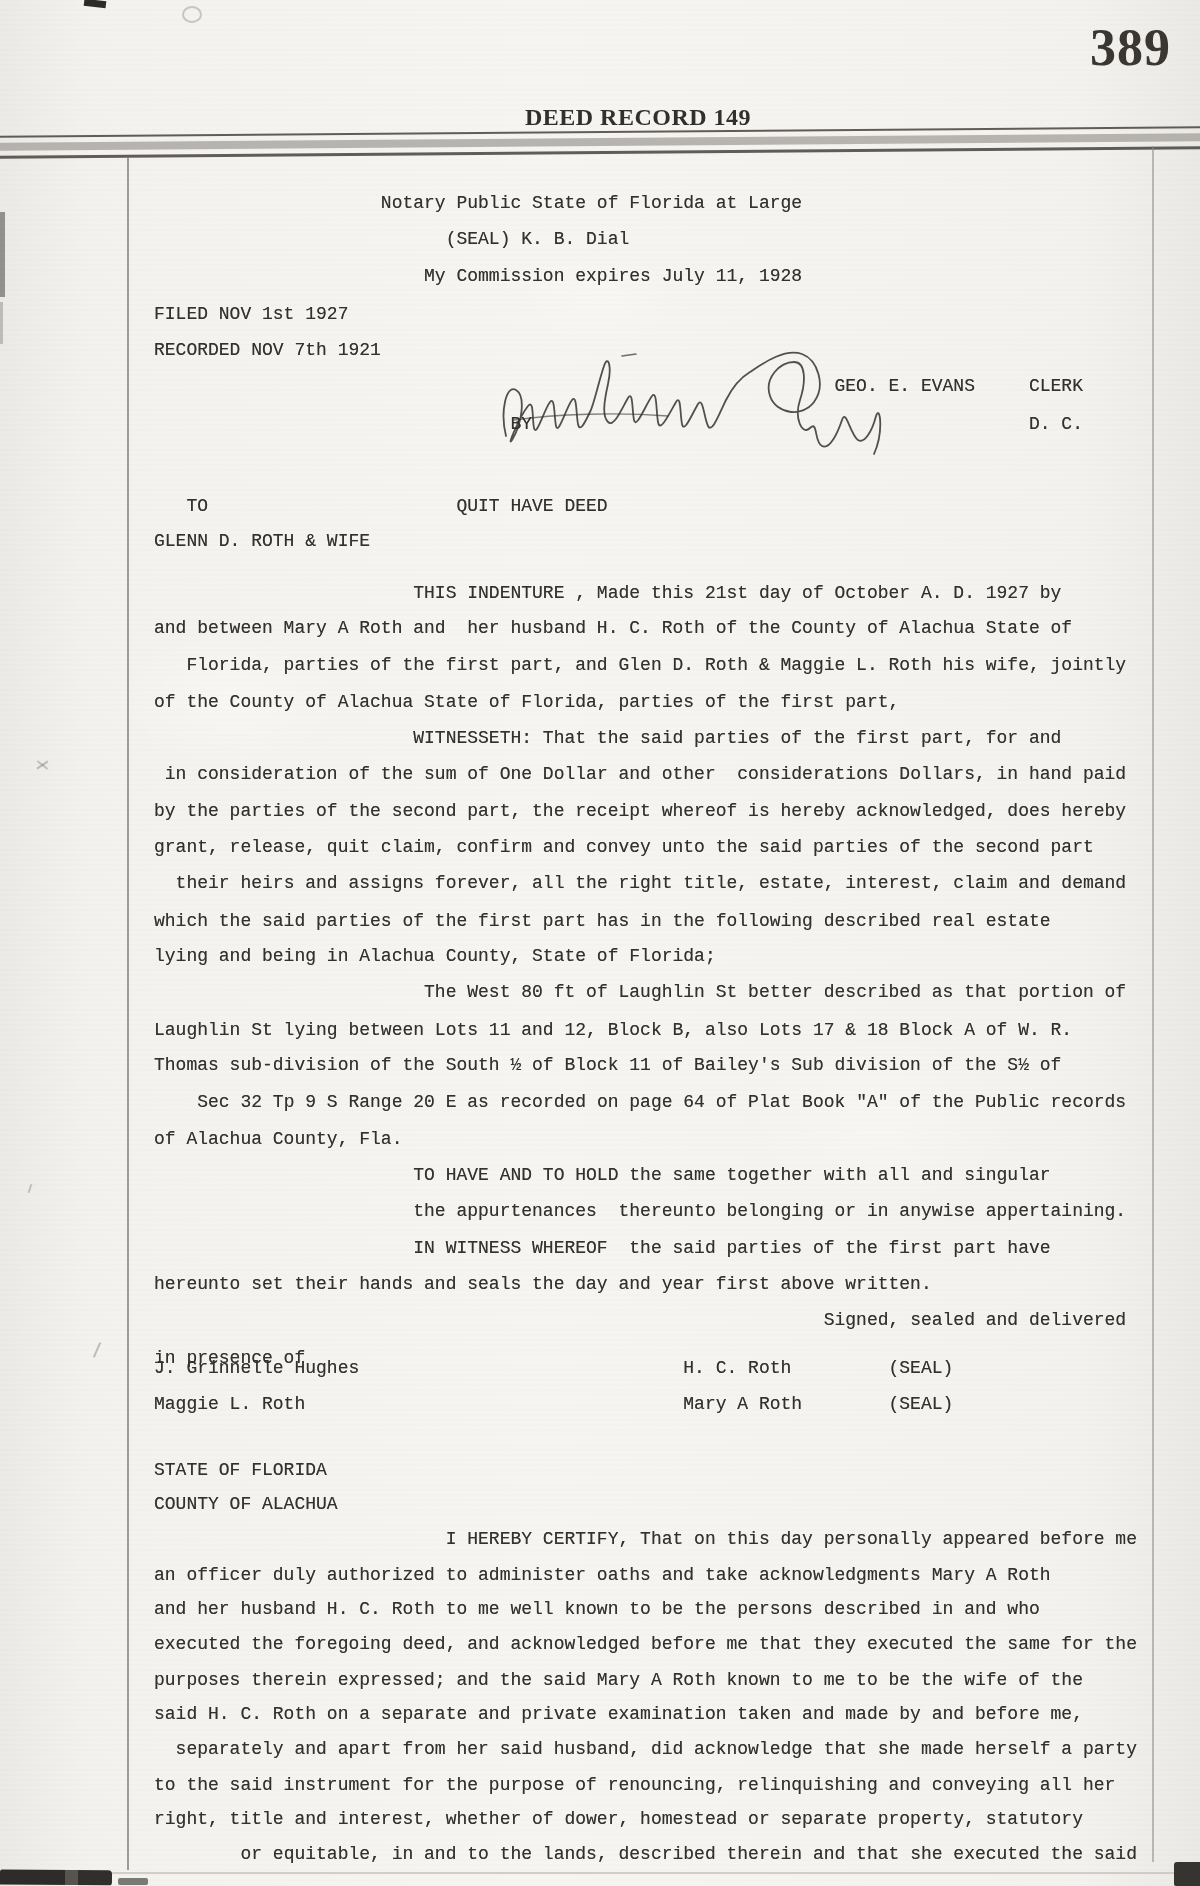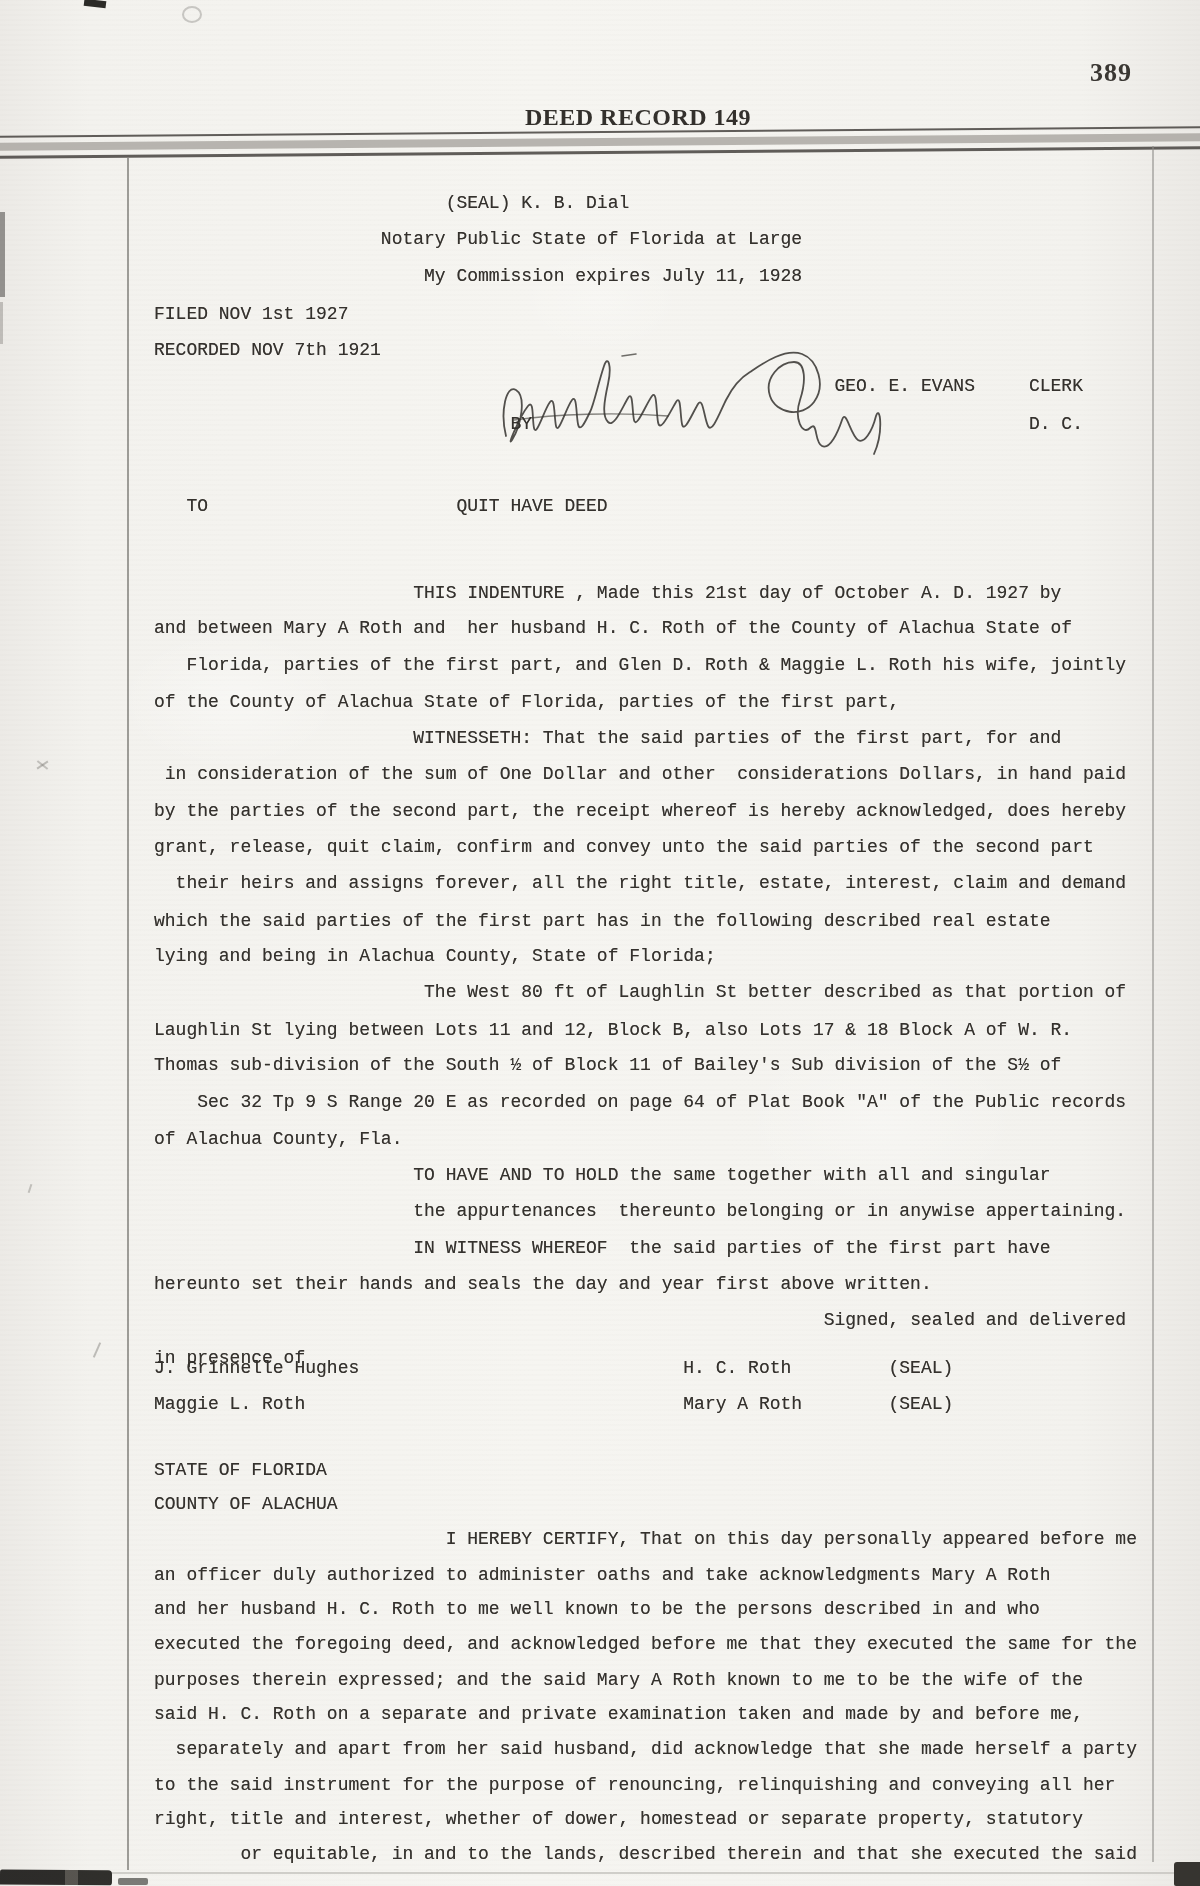--- a/index.html
+++ b/index.html
@@ -12,21 +12,21 @@
       radial-gradient(200px 130px at 880px 1120px, rgba(255,255,255,.28), transparent 70%),
       radial-gradient(120px 80px at 600px 300px, rgba(255,255,255,.22), transparent 70%),
       repeating-linear-gradient(0deg, rgba(110,105,96,.015) 0 2px, transparent 2px 5px),
       linear-gradient(90deg,#eceae6 0,#f3f2ee 90px,#f6f5f1 45%,#f3f2ee 90%,#ebe9e5 100%);
     font-family:"Liberation Mono","DejaVu Sans Mono",monospace;
     color:#34312d;
   }
   .page-number{
     position:absolute;top:18px;left:1090px;
     font-family:"Liberation Serif","DejaVu Serif",serif;
-    font-size:26px;font-weight:600;color:#3a3733;letter-spacing:1px;margin-top:40px;
+    font-size:52px;font-weight:600;color:#3a3733;letter-spacing:1px;
   }
   .book-header{
     position:absolute;top:104px;left:50%;transform:translateX(-50%);margin-left:38px;
     font-family:"Liberation Serif","DejaVu Serif",serif;
     font-size:24px;font-weight:bold;color:#33302c;letter-spacing:.5px;white-space:nowrap;
   }
   .top-rule{position:absolute;left:-12px;right:-12px;top:131px;transform:rotate(-0.45deg);}
   .top-rule .rl1{height:2px;background:#45423e;opacity:.85;}
   .top-rule .rl2{height:8px;margin-top:5px;background:#a7a49f;opacity:.8;}
   .top-rule .rl3{height:2.5px;margin-top:5px;background:#45423e;opacity:.85;}
@@ -71,23 +71,23 @@
 
   <div class="top-rule">
     <div class="rl1"></div>
     <div class="rl2"></div>
     <div class="rl3"></div>
   </div>
 
   <div class="vrule left"></div>
   <div class="vrule right"></div>
 
-  <div class="typed-block notary"><div>                           (SEAL) K. B. Dial</div><div>                     Notary Public State of Florida at Large</div><div>                     My Commission expires July 11, 1928</div></div>
+  <div class="typed-block notary"><div>                     Notary Public State of Florida at Large</div><div>                           (SEAL) K. B. Dial</div><div>                     My Commission expires July 11, 1928</div></div>
   <div class="typed-block filing"><div>FILED NOV 1st 1927</div><div>RECORDED NOV 7th 1921</div><div>                                                     GEO. E. EVANS     CLERK</div><div>                                 BY                                              D. C.</div></div>
-  <div class="typed-block parties"><div>   TO                       QUIT HAVE DEED</div></div>
+  <div class="typed-block parties"><div>   TO                       QUIT HAVE DEED</div><div>GLENN D. ROTH &amp; WIFE</div></div>
   <div class="typed-block deed-body"><div>                        THIS INDENTURE , Made this 21st day of October A. D. 1927 by</div><div>and between Mary A Roth and  her husband H. C. Roth of the County of Alachua State of</div><div>Florida, parties of the first part, and Glen D. Roth &amp; Maggie L. Roth his wife, jointly</div><div>of the County of Alachua State of Florida, parties of the first part,</div><div>                        WITNESSETH: That the said parties of the first part, for and</div><div>in consideration of the sum of One Dollar and other  considerations Dollars, in hand paid</div><div>by the parties of the second part, the receipt whereof is hereby acknowledged, does hereby</div><div>grant, release, quit claim, confirm and convey unto the said parties of the second part</div><div>their heirs and assigns forever, all the right title, estate, interest, claim and demand</div><div>which the said parties of the first part has in the following described real estate</div><div>lying and being in Alachua County, State of Florida;</div><div>                        The West 80 ft of Laughlin St better described as that portion of</div><div>Laughlin St lying between Lots 11 and 12, Block B, also Lots 17 &amp; 18 Block A of W. R.</div><div>Thomas sub-division of the South ½ of Block 11 of Bailey's Sub division of the S½ of</div><div>Sec 32 Tp 9 S Range 20 E as recorded on page 64 of Plat Book "A" of the Public records</div><div>of Alachua County, Fla.</div><div>                        TO HAVE AND TO HOLD the same together with all and singular</div><div>the appurtenances  thereunto belonging or in anywise appertaining.</div><div>                        IN WITNESS WHEREOF  the said parties of the first part have</div><div>hereunto set their hands and seals the day and year first above written.</div><div>Signed, sealed and delivered</div><div>in presence of</div></div>
   <div class="typed-block signatures"><div>J. Grinnelle Hughes                              H. C. Roth         (SEAL)</div><div>Maggie L. Roth                                   Mary A Roth        (SEAL)</div></div>
   <div class="typed-block acknowledgment"><div>STATE OF FLORIDA</div><div>COUNTY OF ALACHUA</div><div>                        I HEREBY CERTIFY, That on this day personally appeared before me</div><div>an officer duly authorized to administer oaths and take acknowledgments Mary A Roth</div><div>and her husband H. C. Roth to me well known to be the persons described in and who</div><div>executed the foregoing deed, and acknowledged before me that they executed the same for the</div><div>purposes therein expressed; and the said Mary A Roth known to me to be the wife of the</div><div>said H. C. Roth on a separate and private examination taken and made by and before me,</div><div>separately and apart from her said husband, did acknowledge that she made herself a party</div><div>to the said instrument for the purpose of renouncing, relinquishing and conveying all her</div><div>right, title and interest, whether of dower, homestead or separate property, statutory</div><div>or equitable, in and to the lands, described therein and that she executed the said</div></div>
 
   <svg class="signature-svg" width="400" height="115" viewBox="0 0 400 115" fill="none">
     <path d="M 10 88
              C 4 64 10 36 20 42 C 30 48 26 76 16 92 C 10 101 24 68 32 58
              C 38 51 36 70 38 80 C 40 90 48 62 54 54 C 59 48 58 68 60 78
              C 62 88 70 60 76 52 C 81 46 80 66 82 76 C 84 86 90 72 94 64
              C 98 56 102 36 108 18 C 112 6 116 18 112 36 C 108 54 106 68 112 74

